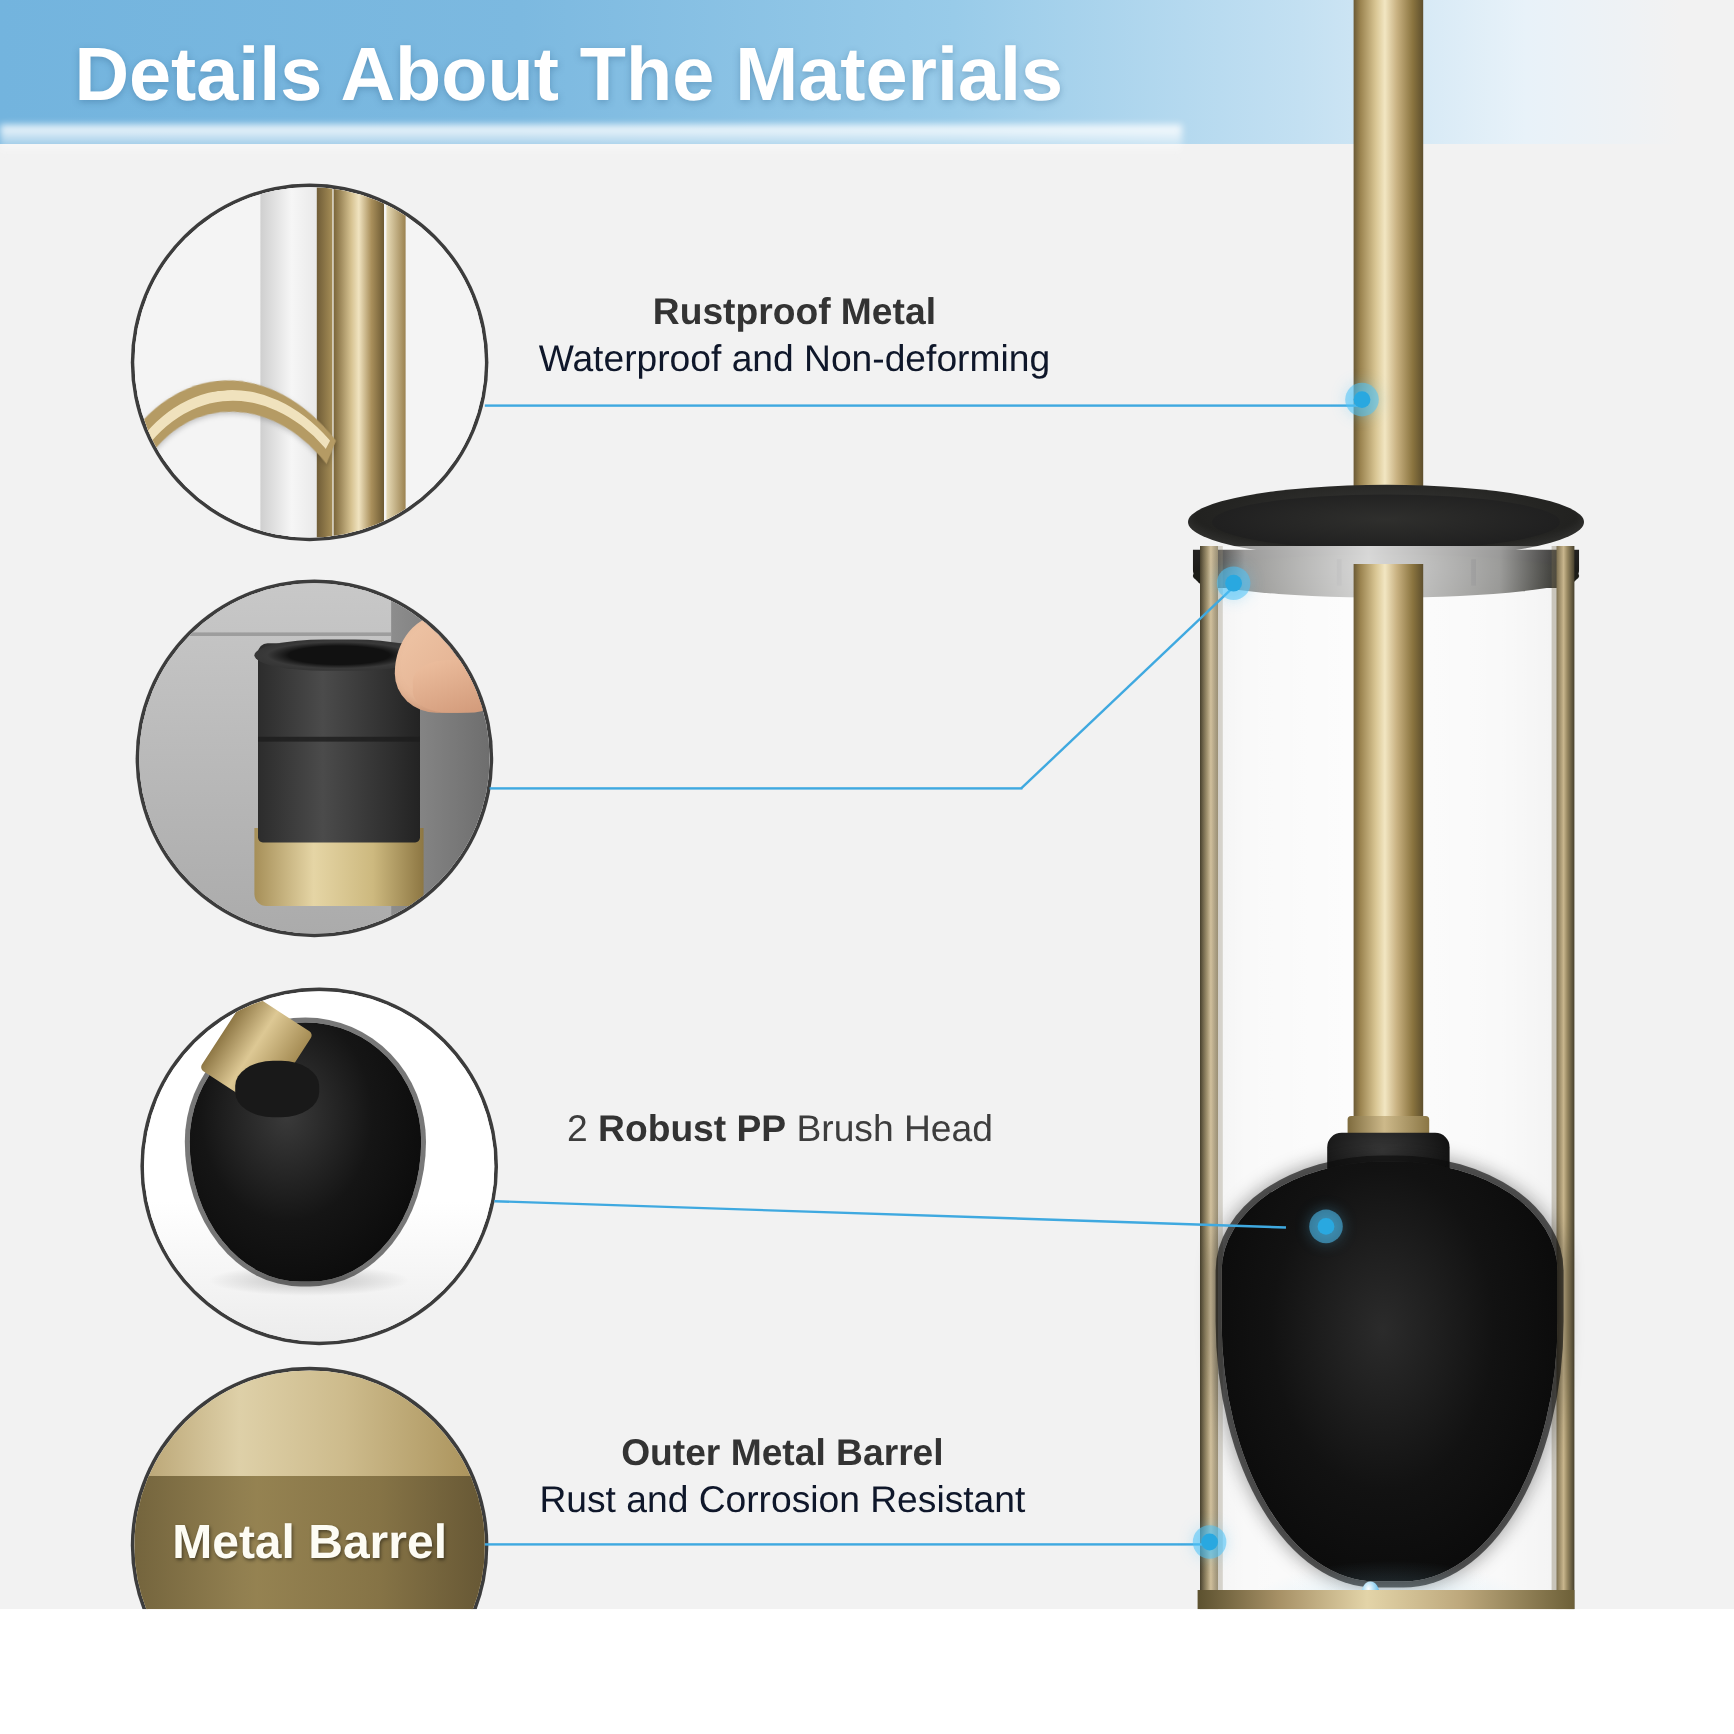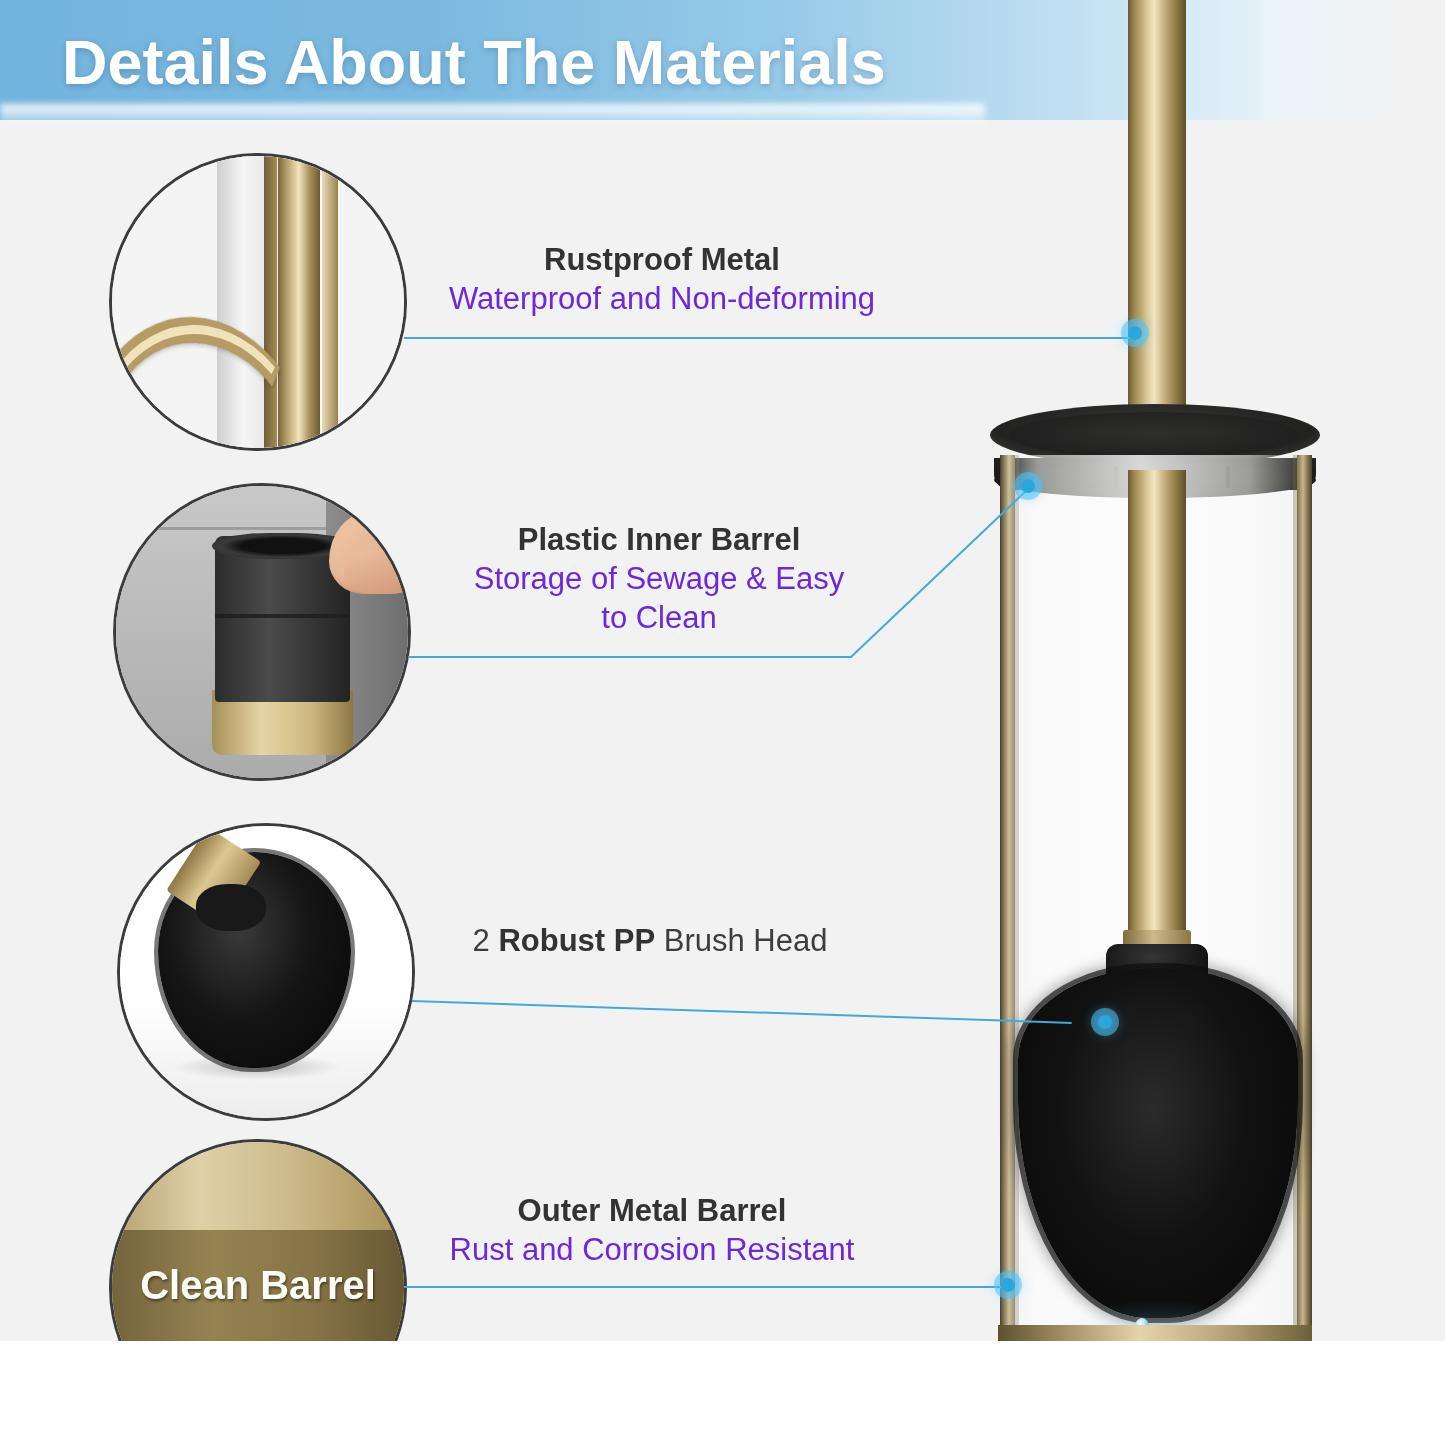--- a/index.html
+++ b/index.html
@@ -132,21 +132,21 @@
     position:absolute; left:0; top:30%; width:100%; height:38%;
     display:flex; align-items:center; justify-content:center;
     color:#fdfcf4; font-size:40px; font-weight:bold;
     text-shadow: 1px 2px 3px rgba(0,0,0,.45);
     white-space:nowrap;
   }
 
   
   .callout { position:absolute; text-align:center; color:#3a3a3a; }
   .callout .c-title { font-size:31px; font-weight:bold; line-height:1.22; color:#333333; }
-  .callout .c-sub { font-size:31px; font-weight:normal; line-height:1.26; color:#6d28d9; }
+  .callout .c-sub { font-size:31px; font-weight:normal; line-height:1.26; color:#0f172a; }
   .c-mixed { font-size:31px; color:#3d3d3d; line-height:1.26; }
   .c-mixed b { font-weight:bold; color:#333333; }
 
   #callout-rustproof { left:382px; top:241px; width:560px; }
   #callout-inner-barrel { left:428px; top:521px; width:462px; }
   #callout-brush { left:430px; top:921px; width:440px;text-align:center; }
   #callout-outer-barrel { left:398px; top:1192px; width:508px; }
 
   
   .leader { position:absolute; background:#3fa9e0; height:2px; transform-origin:0 50%; }
@@ -356,46 +356,41 @@
     <div class="c2-wall"></div>
     <div class="c2-wall-line"></div>
     <div class="c2-right"></div>
     <div class="c2-gold-base"></div>
     <div class="c2-tube"></div>
     <div class="c2-tube-band"></div>
     <div class="c2-tube-rim"></div>
     <div class="c2-hand"></div>
     <div class="c2-hand2"></div>
   </div>
-  <div class="callout" id="callout-inner-barrel">
-    <div class="c-title">Plastic Inner Barrel</div>
-    <div class="c-sub">Storage of Sewage &amp; Easy</div>
-    <div class="c-sub">to  Clean</div>
-  </div>
   <div class="leader" style="left:408px; top:656px; width:444px;"></div>
   <div class="leader" style="left:851px; top:656px; width:245px; transform:rotate(-43.5deg);"></div>
   <div class="blue-dot" style="left:1021px; top:479px;"></div>
 
   <div class="detail-circle" id="circle-brush">
     <div class="c3-bg"></div>
     <div class="c3-shadow"></div>
     <div class="c3-bristles"></div>
     <div class="c3-handle"></div>
     <div class="c3-hub"></div>
   </div>
   <div class="callout" id="callout-brush">
     <div class="c-mixed"><span>2 </span><b>Robust PP</b><span> Brush Head</span></div>
   </div>
   <div class="leader" style="left:412px; top:1000px; width:660px; transform:rotate(1.9deg);"></div>
   <div class="blue-dot" style="left:1098px; top:1015px;"></div>
 
   <div class="detail-circle" id="circle-metal">
     <div class="c4-bg"></div>
     <div class="c4-band"></div>
-    <div id="metal-barrel-label">Clean Barrel</div>
+    <div id="metal-barrel-label">Metal Barrel</div>
   </div>
   <div class="callout" id="callout-outer-barrel">
     <div class="c-title">Outer Metal Barrel</div>
     <div class="c-sub">Rust and Corrosion Resistant</div>
   </div>
   <div class="leader" style="left:404px; top:1286px; width:610px;"></div>
   <div class="blue-dot" style="left:1001px; top:1278px;"></div>
 
 </div>
 

